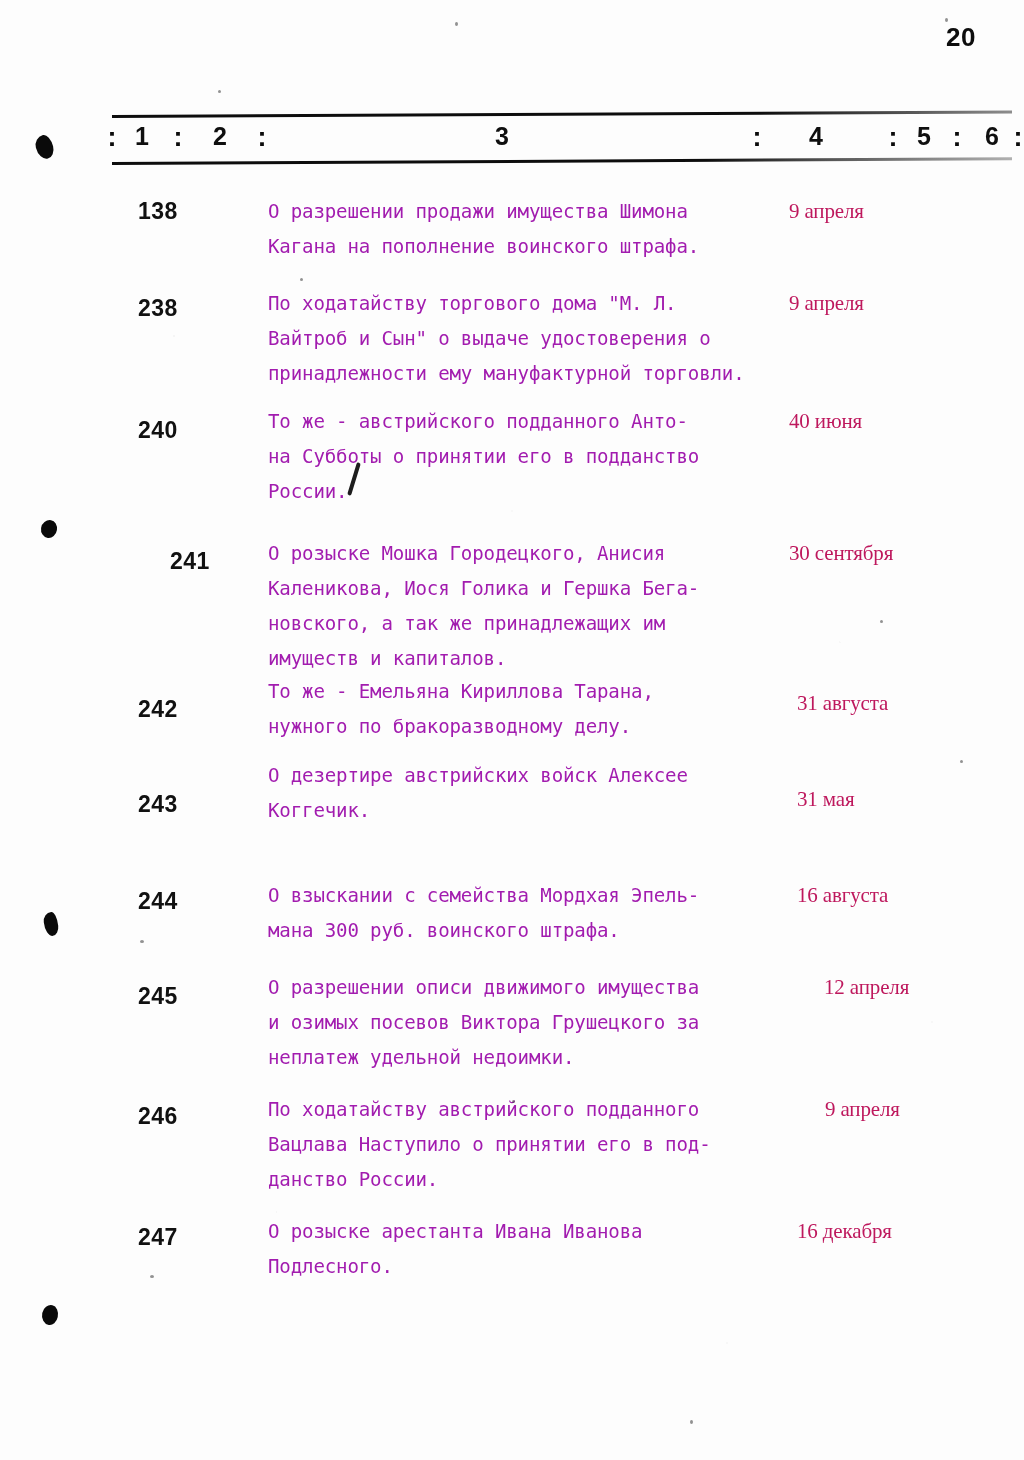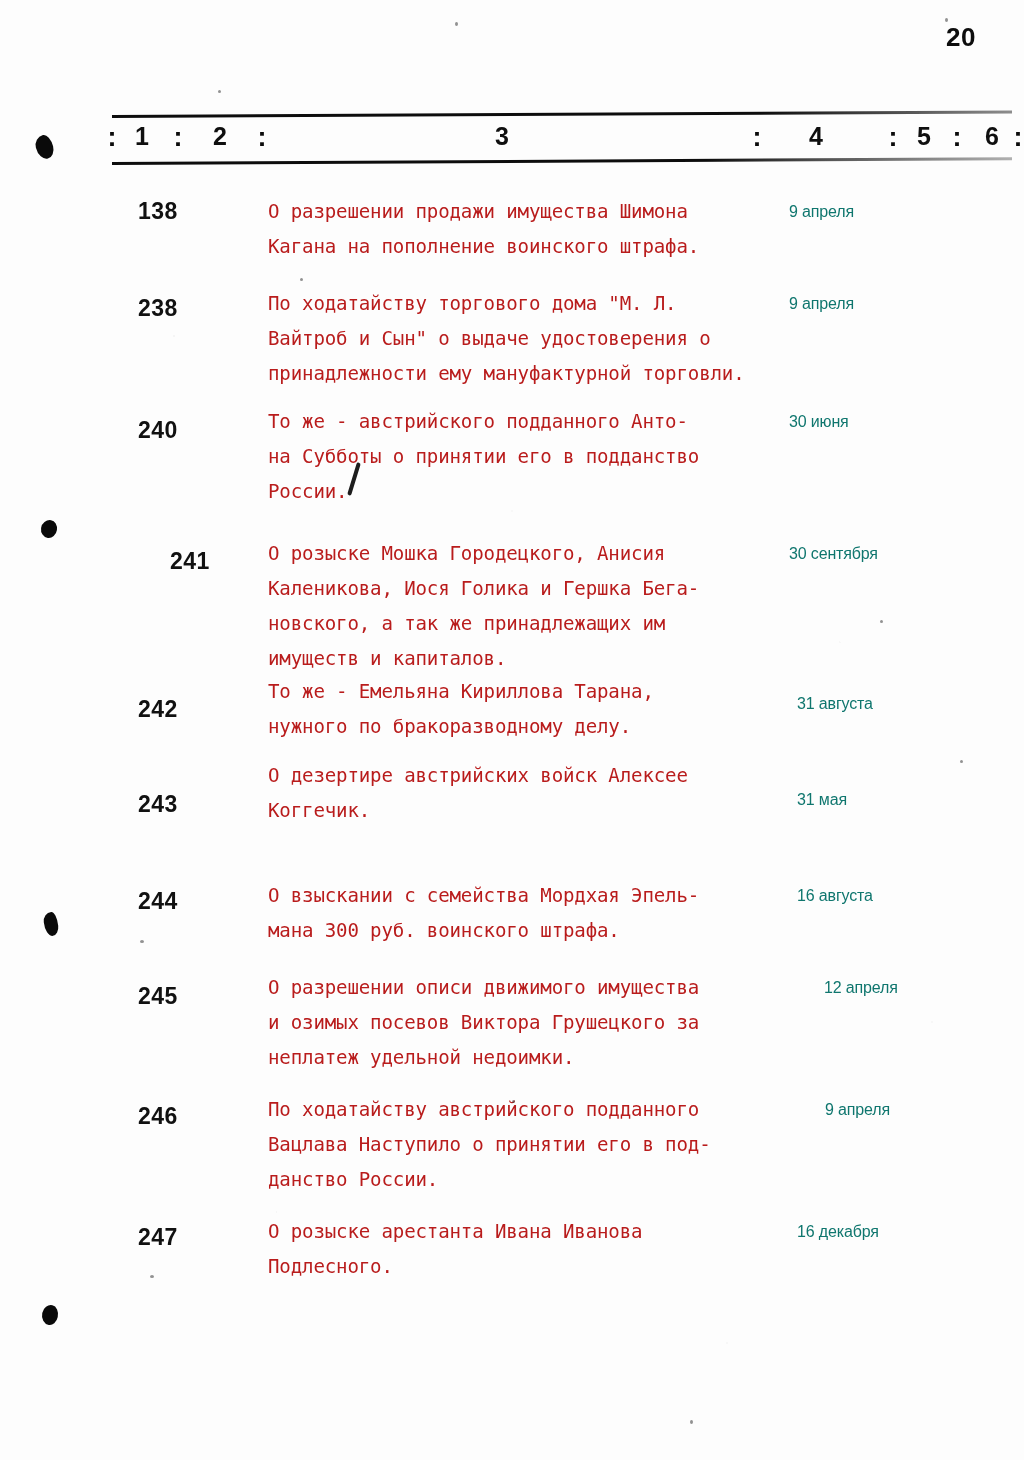--- a/index.html
+++ b/index.html
@@ -125,30 +125,30 @@
     letter-spacing: 0.4px;
   }
   .entry-subject {
     position: absolute;
     left: 268px;
     width: 520px;
     font-family: "DejaVu Sans Mono", "Liberation Mono", monospace;
     font-size: 19.1px;
     line-height: 35px;
     letter-spacing: -0.15px;
-    color: #b91c1c;
+    color: #a21caf;
     white-space: pre-line;
   }
   .entry-date {
     position: absolute;
-    font-family: Liberation Sans, sans-serif;
-    font-size: 16px;
+    font-family: Liberation Serif, serif;
+    font-size: 21px;
     line-height: 35px;
     letter-spacing: -0.15px;
-    color: #0f766e;
+    color: #be185d;
     white-space: nowrap;
   }
 
   
   .pen-strike {
     position: absolute;
     left: 352px;
     top: 462px;
     width: 4px;
     height: 34px;
@@ -237,21 +237,21 @@
         <div class="entry-subject" style="top: 108px;">По ходатайству торгового дома "М. Л.
 Вайтроб и Сын" о выдаче удостоверения о
 принадлежности ему мануфактурной торговли.</div>
         <div class="entry-date" style="top: 108px; left: 789px;">9 апреля</div>
       </div>
       <div class="entry">
         <div class="entry-num" style="top: 239px;">240</div>
         <div class="entry-subject" style="top: 226px;">То же - австрийского подданного Анто-
 на Субботы о принятии его в подданство
 России.</div>
-        <div class="entry-date" style="top: 226px; left: 789px;">30 июня</div>
+        <div class="entry-date" style="top: 226px; left: 789px;">40 июня</div>
       </div>
       <div class="entry">
         <div class="entry-num" style="top: 370px; margin-left: 32px;">241</div>
         <div class="entry-subject" style="top: 358px;">О розыске Мошка Городецкого, Анисия
 Каленикова, Иося Голика и Гершка Бега-
 новского, а так же принадлежащих им
 имуществ и капиталов.</div>
         <div class="entry-date" style="top: 358px; left: 789px;">30 сентября</div>
       </div>
       <div class="entry">

